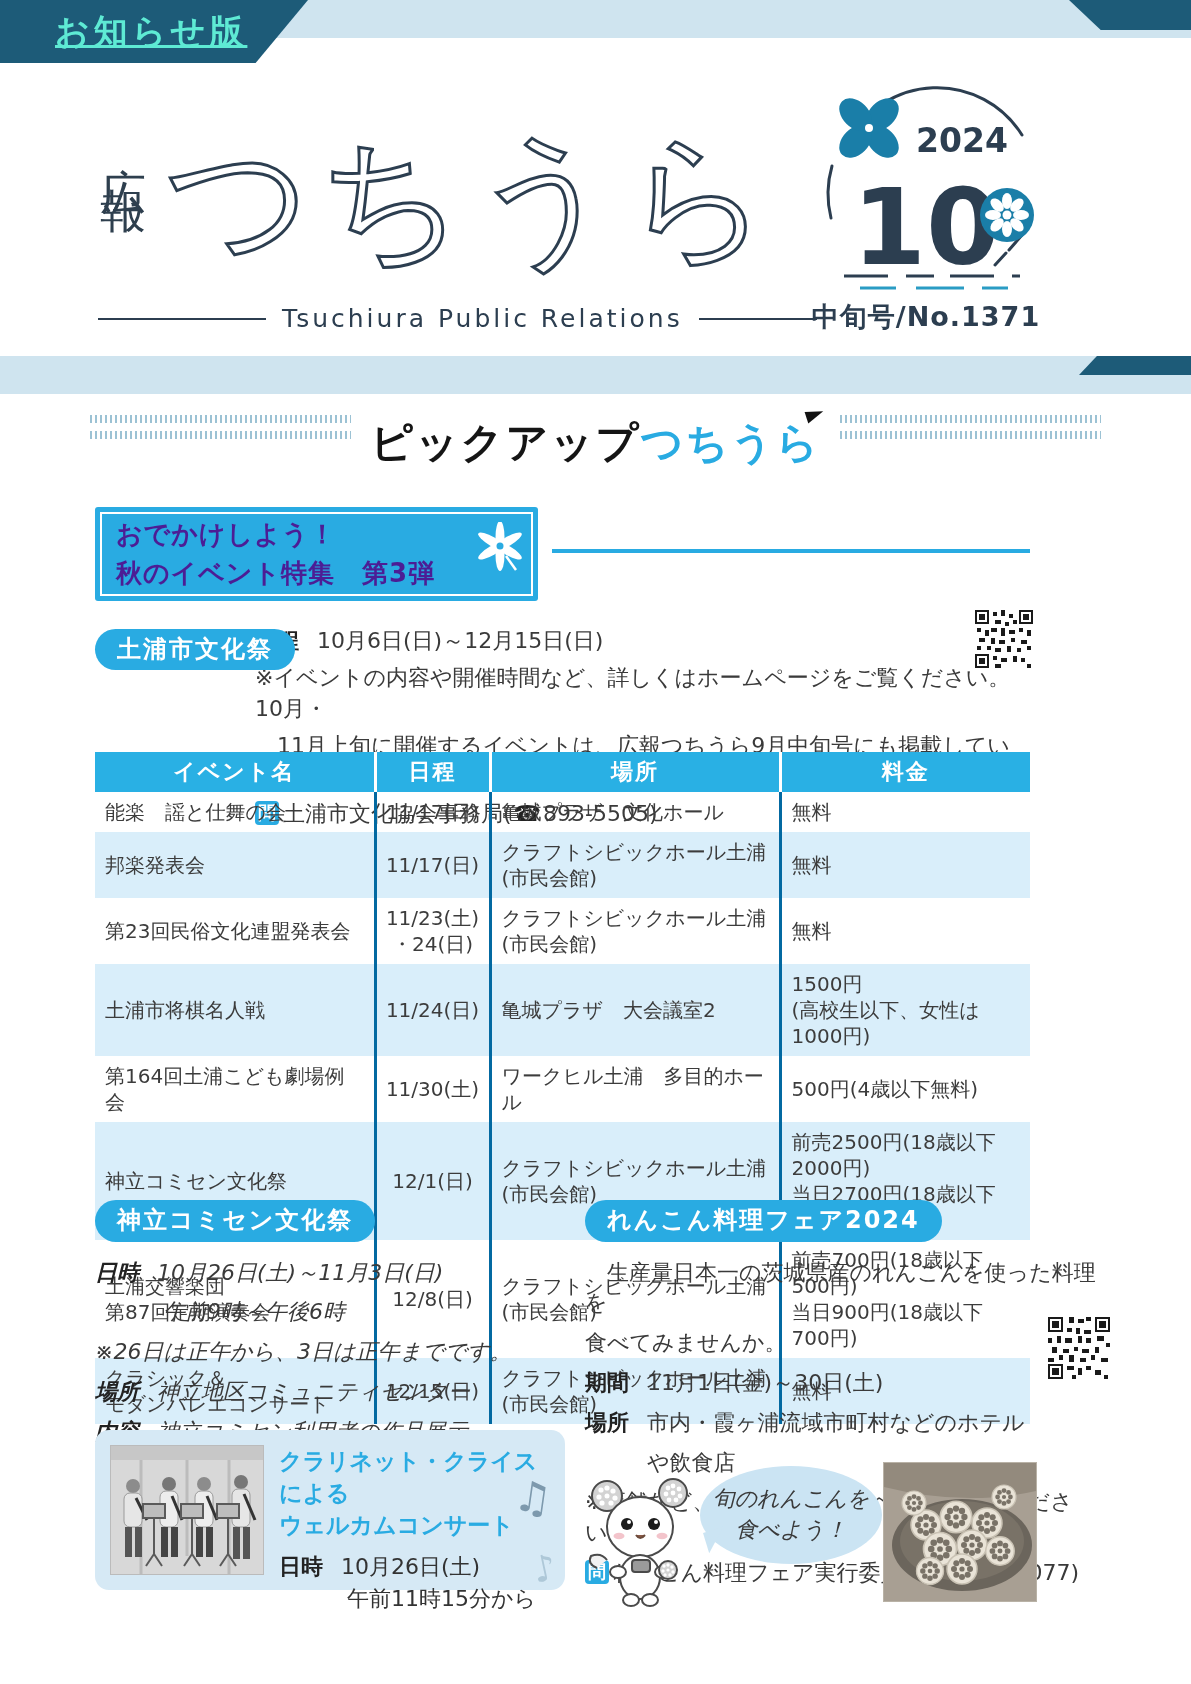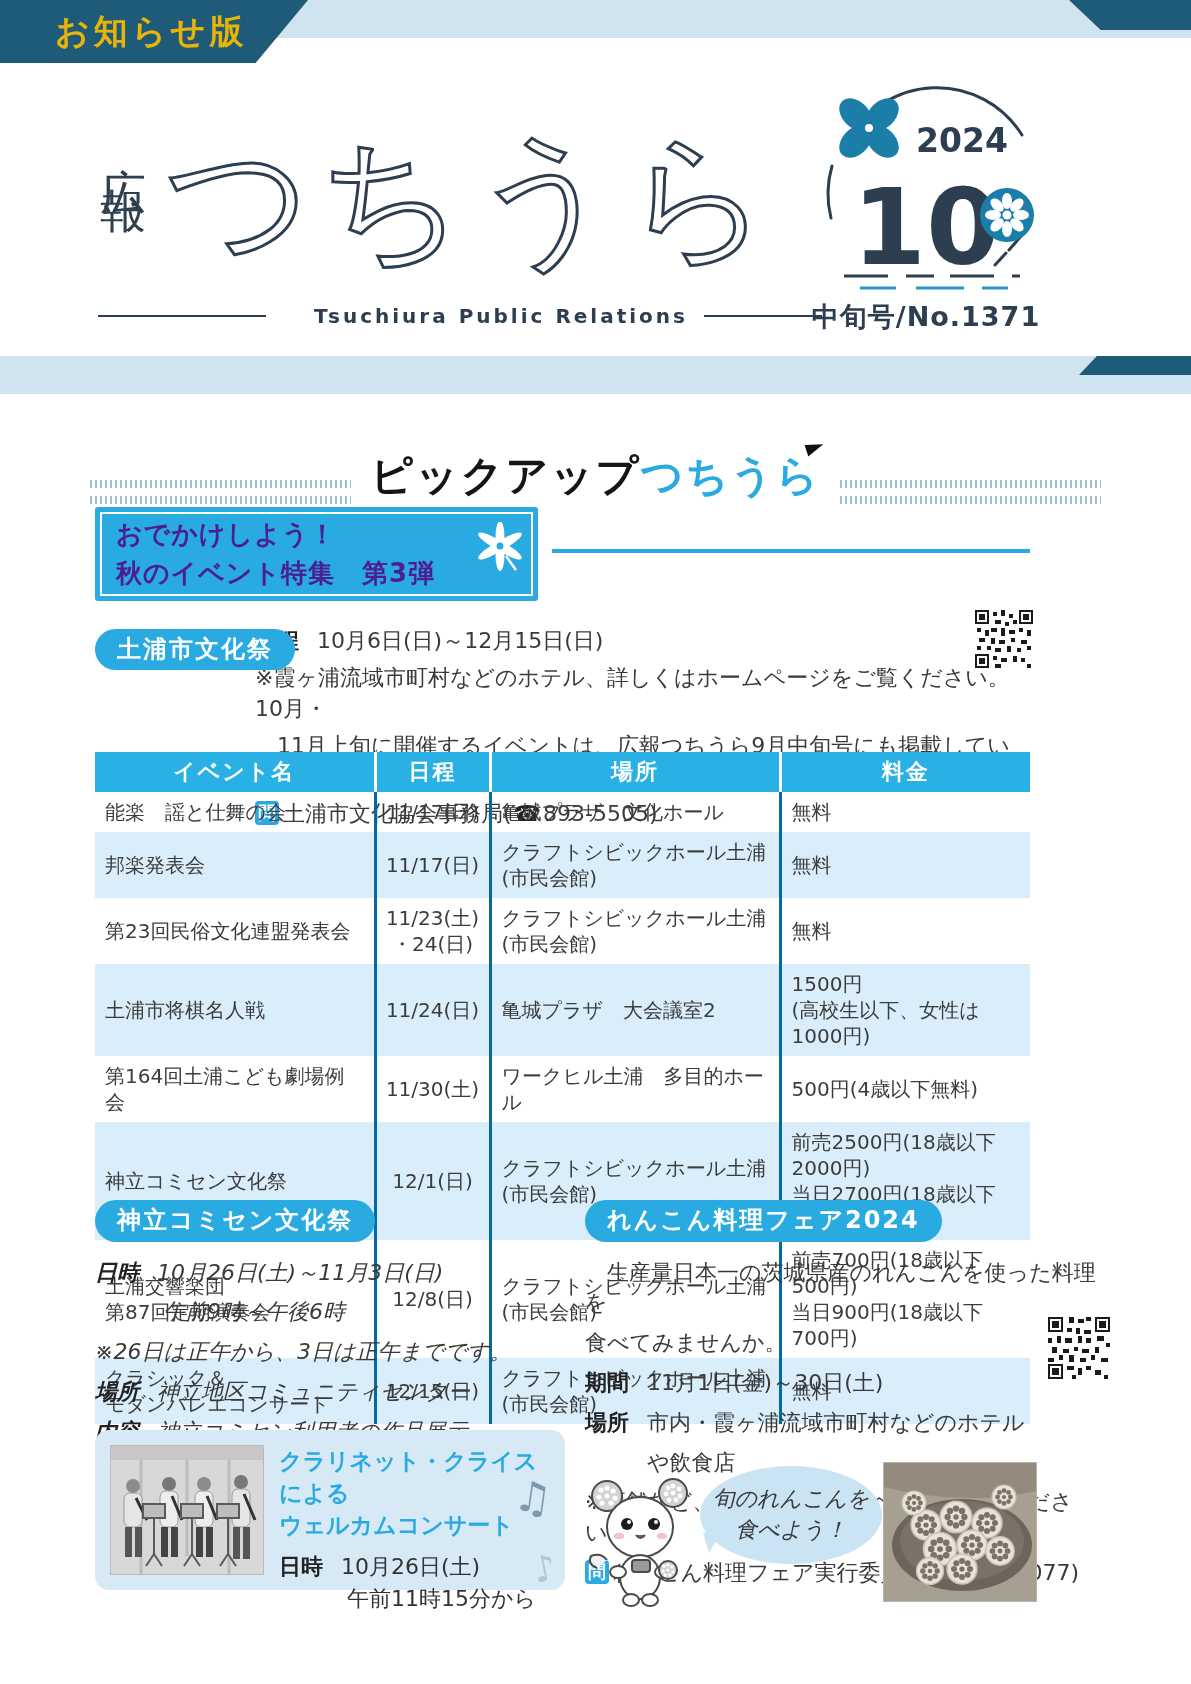--- a/index.html
+++ b/index.html
@@ -5,44 +5,44 @@
   html,body{margin:0;padding:0;background:#e9e9e9;font-family:"DejaVu Sans","Liberation Sans",sans-serif;}
   .page{position:relative;width:1191px;height:1684px;margin:0 auto;background:#fff;overflow:hidden;color:#3a3a3a;}
 
   
   .topband{position:absolute;top:0;left:0;width:100%;height:38px;background:#cfe4ef;}
   .corner-tr{position:absolute;top:0;right:0;width:122px;height:30px;background:#1d5b78;
              clip-path:polygon(0 0,100% 0,100% 100%,26% 100%);}
   .notice-banner{position:absolute;top:0;left:0;width:308px;height:63px;background:#1d5b78;
              clip-path:polygon(0 0,100% 0,83% 100%,0 100%);
              display:flex;align-items:center;box-sizing:border-box;padding-left:55px;}
-  .notice-banner span{color:#eab308;font-size:34px;font-weight:bold;letter-spacing:4px;}
+  .notice-banner span{color:#5eead4;font-size:34px;font-weight:bold;letter-spacing:4px;text-decoration:underline;}
 
   
   .tagline{position:absolute;top:80px;left:98px;font-size:21px;letter-spacing:3px;color:#2e3f4e;}
   .kouhou{position:absolute;top:130px;left:93px;font-size:46px;color:#2e3f4e;writing-mode:vertical-rl;
           letter-spacing:22px;font-weight:500;}
   .logo{position:absolute;top:104px;left:166px;font-size:142px;letter-spacing:8px;color:#fff;
         -webkit-text-stroke:3px #2c3e50;white-space:nowrap;}
   @supports not (-webkit-text-stroke:2px #000){.logo{color:#2c3e50;}}
   .enline{position:absolute;top:304px;left:98px;display:flex;align-items:center;gap:16px;color:#2c3e50;}
   .enline .rule{height:2px;background:#2c3e50;}
   .rule-l{width:168px;} .rule-r{width:118px;}
-  .entext{font-size:20px;letter-spacing:3px;font-weight:700;margin-left:32px;}
+  .entext{font-size:25px;letter-spacing:3px;font-weight:400;}
   .badge{position:absolute;top:78px;left:812px;width:235px;height:218px;}
   .edition{position:absolute;top:299px;left:800px;width:252px;text-align:center;font-size:27px;
            font-weight:bold;color:#2c3e50;letter-spacing:1px;}
 
   
   .band2{position:absolute;top:356px;left:0;width:100%;height:38px;background:#cfe4ef;}
   .band2 .teal{position:absolute;top:0;right:0;width:112px;height:19px;background:#1d5b78;
                clip-path:polygon(16% 0,100% 0,100% 100%,0 100%);}
 
   
-  .pickup{position:absolute;top:415px;left:90px;width:1011px;display:flex;align-items:flex-end;gap:20px;margin-top:33px;}
+  .pickup{position:absolute;top:415px;left:90px;width:1011px;display:flex;align-items:flex-start;gap:20px;}
   .stripes{flex:1;display:flex;flex-direction:column;gap:8px;}
   .stripes i{display:block;height:8px;
      background:repeating-linear-gradient(90deg,#9cc2d4 0 2px,transparent 2px 5px);}
   .pickup-t{font-size:42px;font-weight:bold;color:#151515;letter-spacing:2px;white-space:nowrap;position:relative;}
   .pickup-blue{color:#29abe2;}
   .pennant{position:absolute;right:-4px;top:-6px;width:0;height:0;border-left:18px solid #111;
            border-top:5px solid transparent;border-bottom:7px solid transparent;transform:rotate(-18deg);}
 
   
   .feature{position:absolute;top:507px;left:95px;width:443px;height:94px;background:#29abe2;
@@ -209,21 +209,21 @@
     </div>
   </div>
   <div class="frule"></div>
 
   <div class="bunkasai">
     <span class="pill">土浦市文化祭</span>
     <div class="bk-content">
       <div>
         <span class="lbl">日程</span><span>10月6日(日)～12月15日(日)</span>
       </div>
-      <div>※霞ヶ浦流域市町村などのホテル、詳しくはホームページをご覧ください。10月・</div>
+      <div>※イベントの内容や開催時間など、詳しくはホームページをご覧ください。10月・</div>
       <div class="bk-indent">11月上旬に開催するイベントは、広報つちうら9月中旬号にも掲載しています。</div>
       <div>
         <span class="ask">問</span><span>土浦市文化協会事務局(</span><span class="phone-ic">☎</span><span>893-5505)</span>
       </div>
     </div>
     <svg class="qr bk-qr" width="58" height="58" viewBox="0 0 29 29" shape-rendering="crispEdges">
       <rect width="29" height="29" fill="#fff"></rect>
       <g fill="#1a1a1a">
         <rect x="0" y="0" width="7" height="7"></rect>
           <rect x="1" y="1" width="5" height="5" fill="#fff"></rect>

